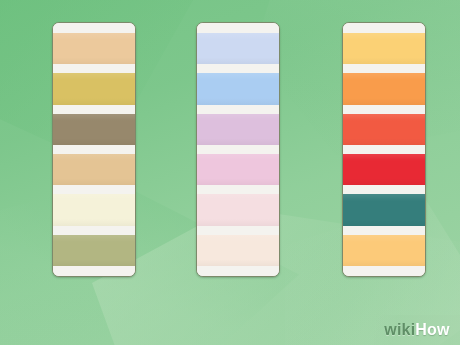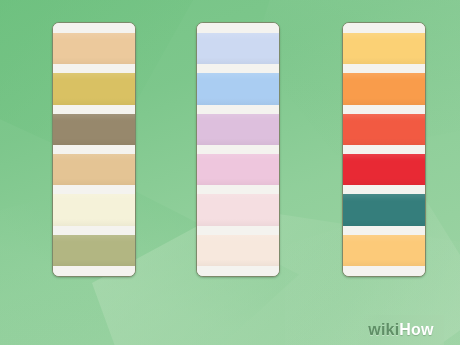--- a/index.html
+++ b/index.html
@@ -118,21 +118,21 @@
         rgba(255,255,255,0.10) 0%,
         rgba(255,255,255,0.00) 22%,
         rgba(0,0,0,0.00) 78%,
         rgba(0,0,0,0.035) 100%);
     pointer-events: none;
   }
 
   
   #watermark {
     position: absolute;
-    right: 16px;
+    right: 0;
     bottom: 0;
     width: 86px;
     height: 30px;
     display: flex;
     align-items: center;
     justify-content: center;
     background: linear-gradient(105deg,
         rgba(150,205,158,0.0) 0%,
         rgba(160,210,166,0.55) 26%,
         rgba(168,214,172,0.75) 100%);

